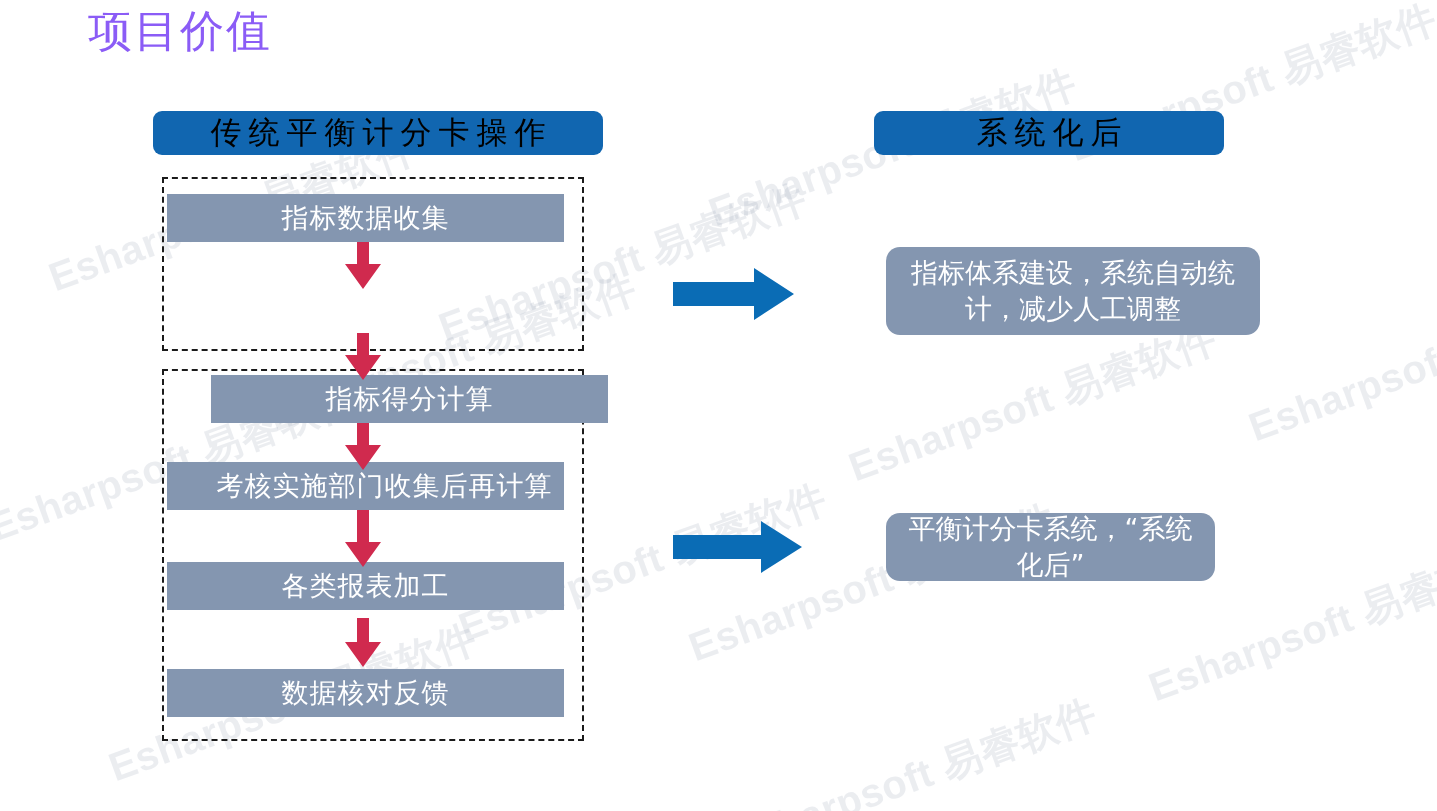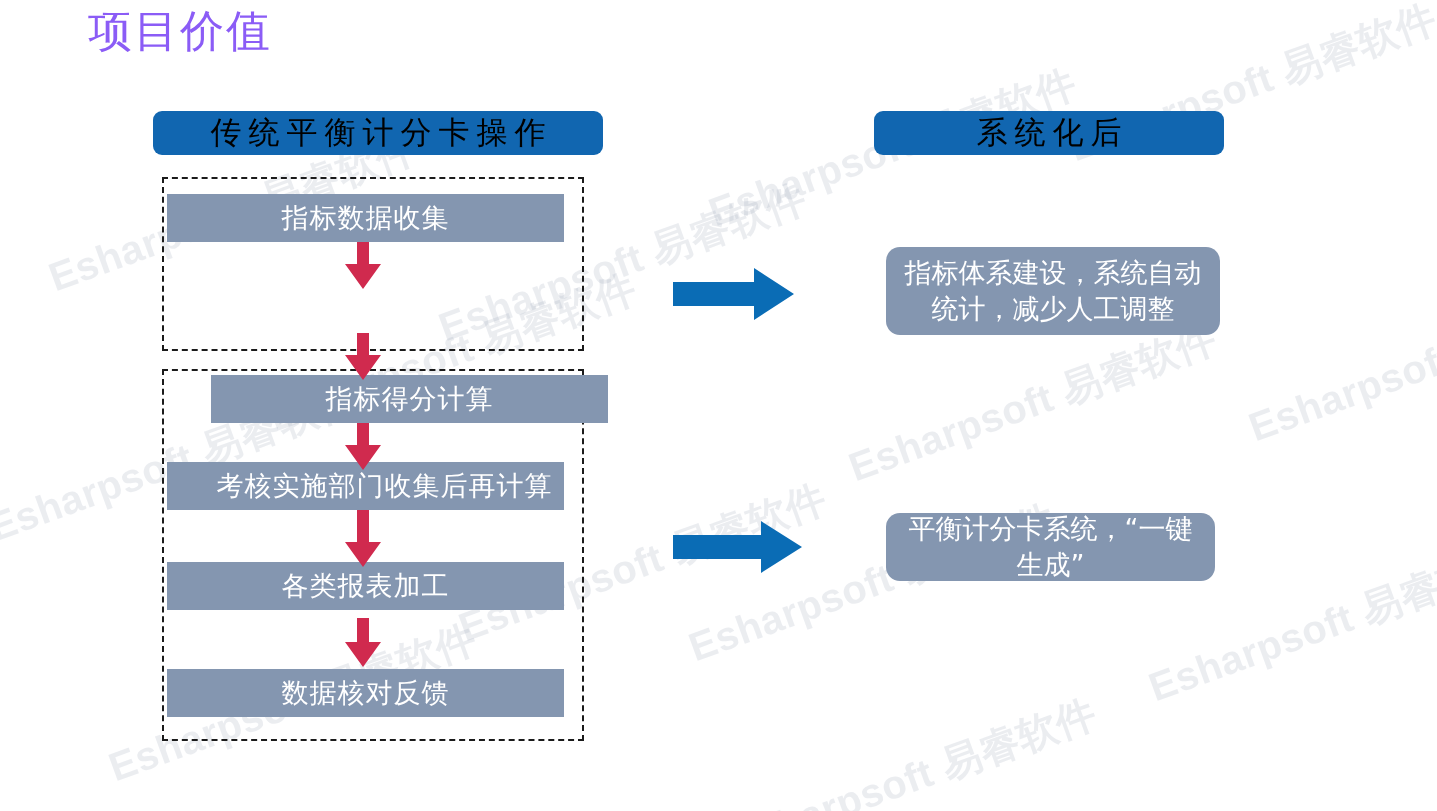--- a/index.html
+++ b/index.html
@@ -114,21 +114,21 @@
     display: flex;
     align-items: center;
     justify-content: center;
     text-align: center;
     font-size: 27px;
     font-family: "DejaVu Sans", "Liberation Sans", sans-serif;
     line-height: 1.32;
     padding: 6px 16px;
     z-index: 15;
   }
-  #out-1 { left: 886px; top: 247px; width: 334px; height: 88px; }
+  #out-1 { left: 886px; top: 247px; width: 374px; height: 88px; }
   #out-2 { left: 886px; top: 513px; width: 329px; height: 68px; }
 
   
   .red-arrow {
     position: absolute;
     z-index: 18;
   }
   .red-arrow svg { display: block; }
 
   #ra-1 { left: 340px; top: 242px; }
@@ -211,15 +211,15 @@
       <polygon points="0,17 81,17 81,3 121,29 81,55 81,41 0,41" fill="#0a6cb5"></polygon>
     </svg>
   </div>
   <div class="blue-arrow" id="ba-2">
     <svg width="130" height="58" viewBox="0 0 130 58" aria-hidden="true">
       <polygon points="0,17 88,17 88,3 129,29 88,55 88,41 0,41" fill="#0a6cb5"></polygon>
     </svg>
   </div>
 
   <div class="out-box" id="out-1">指标体系建设，系统自动统计，减少人工调整</div>
-  <div class="out-box" id="out-2">平衡计分卡系统，“一键生成”</div>
+  <div class="out-box" id="out-2">平衡计分卡系统，“系统化后”</div>
 
 </div>
 
 </body></html>

